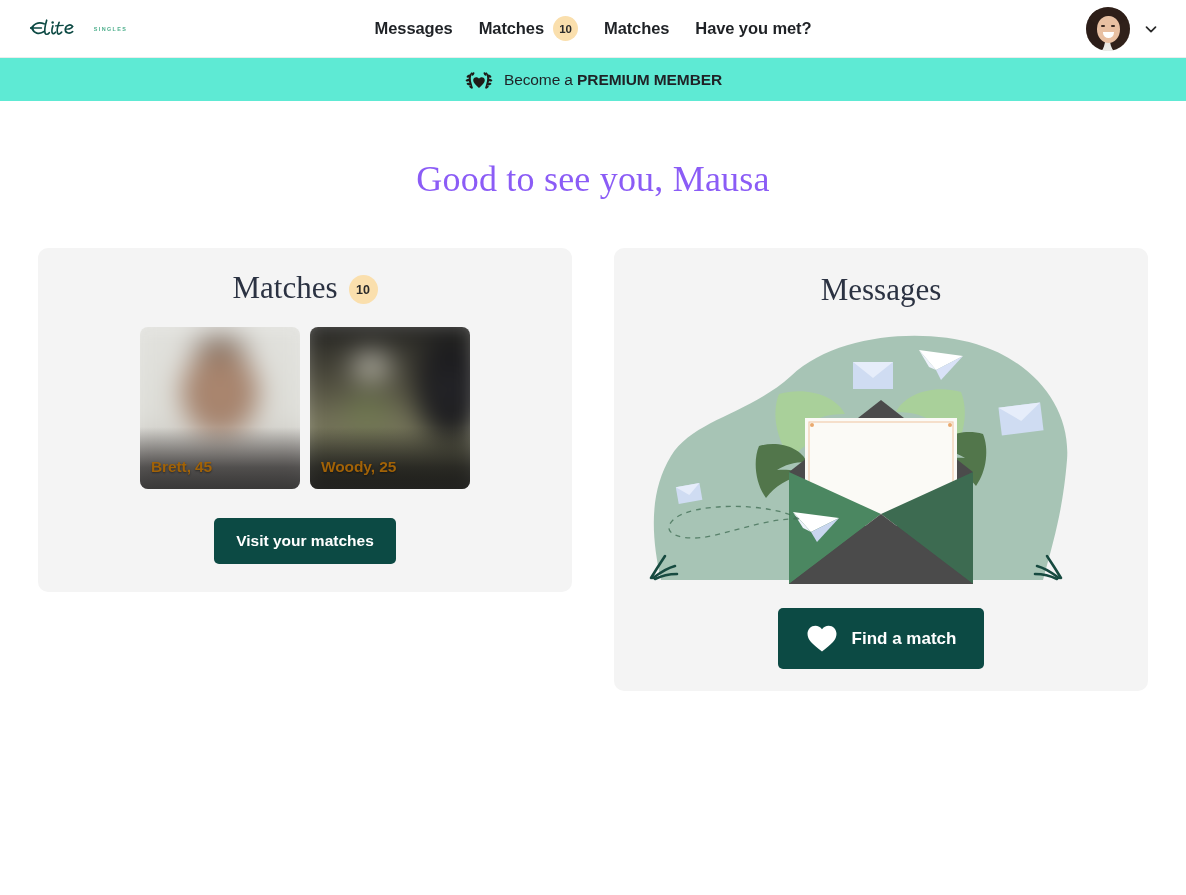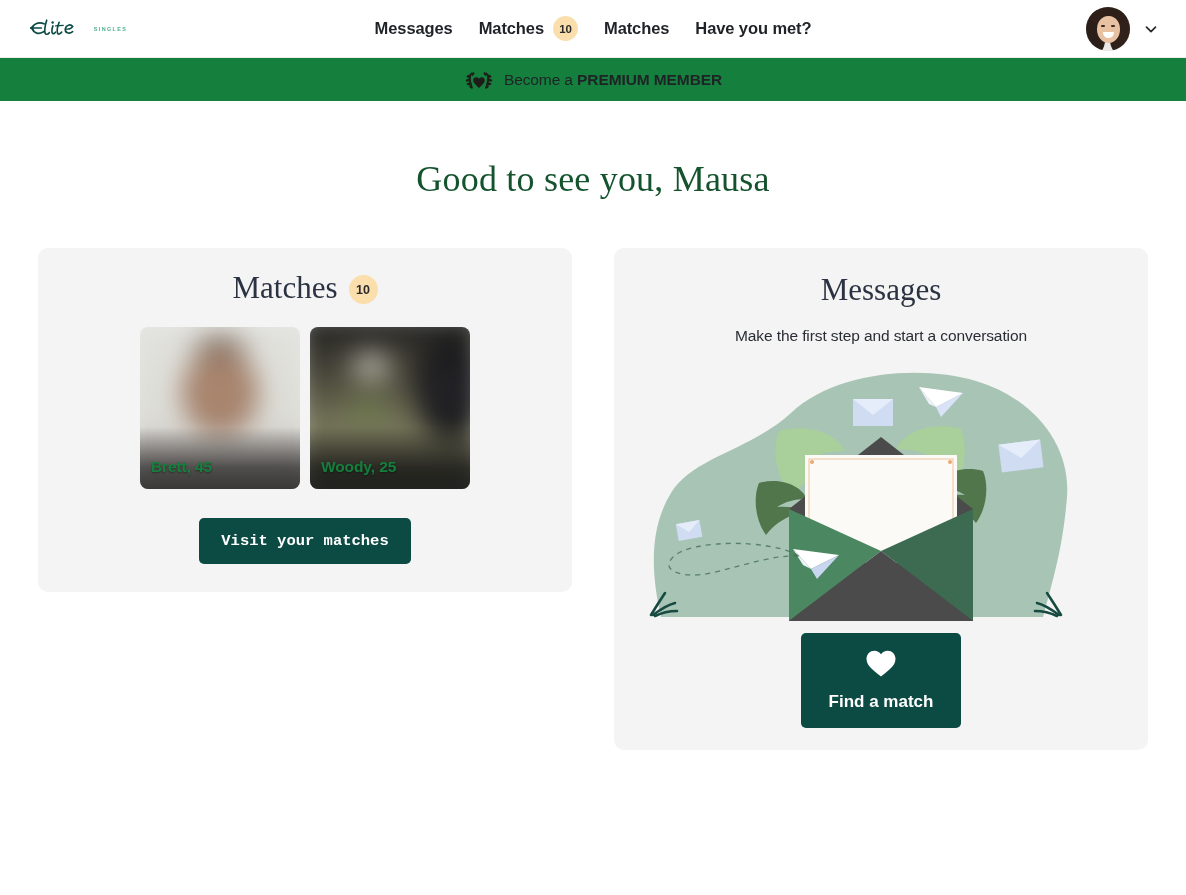--- a/index.html
+++ b/index.html
@@ -70,40 +70,40 @@
   .avatar .hair-top { position:absolute; left:3px; top:-4px; width:38px; height:22px; background:#2e1f19; border-radius: 50% 50% 40% 40%; }
   .avatar .face { position:absolute; left:11px; top:9px; width:23px; height:27px; background:#e8c0a2; border-radius: 48% 48% 50% 50%; }
   .avatar .smile { position:absolute; left:17px; top:25px; width:11px; height:6px; background:#fff; border-radius: 0 0 10px 10px; }
   .avatar .eye-l { position:absolute; left:15px; top:18px; width:4px; height:2px; background:#3a2a22; border-radius:2px;}
   .avatar .eye-r { position:absolute; left:25px; top:18px; width:4px; height:2px; background:#3a2a22; border-radius:2px;}
   .chevron { width: 18px; height: 18px; color: #2a2a2a; }
 
   
   .premium-banner {
     height: 43px;
-    background: #15803d;
+    background: #5eead4;
     display: flex; align-items: center; justify-content: center;
     gap: 10px;
     cursor: pointer;
   }
   .premium-text {
     font-size: 15.5px;
     color: #1f2226;
     letter-spacing: -0.1px;
   }
   .premium-text b { font-weight: 700; }
   .wreath { width: 30px; height: 22px; }
 
   
   .main { padding-top: 57px; }
   .greeting {
     text-align: center;
     font-family: "Liberation Serif", serif;
     font-size: 36px;
-    color: #14532d;
+    color: #8b5cf6;
     font-weight: 400;
     letter-spacing: 0.2px;
   }
 
   .cards {
     display: flex;
     justify-content: center;
     gap: 42px;
     margin-top: 48px;
     align-items: flex-start;
@@ -149,21 +149,21 @@
     position: relative;
     cursor: pointer;
   }
   .tile-photo { position: absolute; inset: 0; filter: blur(11px); transform: scale(1.18); }
   .tile-shade {
     position: absolute; left: 0; right: 0; bottom: 0; height: 62px;
     background: linear-gradient(to bottom, rgba(20,20,20,0) 0%, rgba(20,20,20,0.62) 65%, rgba(20,20,20,0.75) 100%);
   }
   .tile-name {
     position: absolute; left: 11px; bottom: 13px;
-    color: #15803d;
+    color: #a16207;
     font-size: 15.5px;
     font-weight: 700;
     letter-spacing: -0.1px;
     text-shadow: 0 1px 2px rgba(0,0,0,.45);
   }
 
   
   .ph-brett { background:
       radial-gradient(ellipse 52px 58px at 50% 42%, #b08a72 0%, #a07e68 52%, rgba(160,126,104,0) 72%),
       radial-gradient(ellipse 40px 26px at 50% 20%, #4e3a2c 0%, rgba(78,58,44,0) 75%),
@@ -185,40 +185,38 @@
     font-family: "Liberation Sans", sans-serif;
     font-weight: 700;
     border-radius: 5px;
     cursor: pointer;
   }
   .btn-matches {
     display: block;
     margin: 29px auto 0;
     padding: 14px 22px;
     font-size: 15.5px;
-    font-family: Liberation Mono, monospace;
   }
 
   .msg-sub {
     text-align: center;
     font-size: 15.5px;
     color: #2a2d33;
     margin-top: 19px;
     letter-spacing: -0.1px;
   }
 
   .illus { margin-top: 14px; display: flex; justify-content: center; }
 
   .btn-find {
     display: flex; align-items: center; justify-content: center;
     gap: 14px;
-    margin: 4px auto 0;
+    margin: 16px auto 0;
     padding: 16px 28px;
     font-size: 17px;
-    flex-direction: column;
   }
   .heart-icon { width: 32px; height: 29px; flex: none; }
 </style>
 </head>
 <body>
 
 <div class="header">
 
   <div class="logo">
     <svg width="106" height="38" viewBox="0 0 106 38">
@@ -321,21 +319,20 @@
         </div>
       </div>
 
       <button class="btn btn-matches">Visit your matches</button>
     </section>
 
     <section class="card card-messages">
       <div class="card-title">
         <span>Messages</span>
       </div>
-      <p class="msg-sub">Make the first step and start a conversation</p>
 
       <div class="illus">
         <svg width="500" height="270" viewBox="0 0 500 270">
 
           <path d="M160 54 C205 12, 290 6, 345 22 C405 40, 440 88, 436 138 C432 186, 424 214, 412 258 L30 258 C20 214, 18 170, 40 134 C62 98, 118 92, 160 54 Z" fill="#a7c4b5"></path>
 
           <g fill="#a9d09a">
             <path d="M148 72 C176 64, 205 74, 214 92 C196 92, 186 96, 176 102 C192 100, 204 102, 212 108 C190 112, 172 122, 160 138 C146 118, 140 92, 148 72 Z"></path>
             <path d="M330 70 C302 62, 274 72, 265 90 C283 90, 293 94, 303 100 C287 98, 275 100, 267 106 C289 110, 307 120, 319 136 C333 116, 338 90, 330 70 Z"></path>
           </g>

